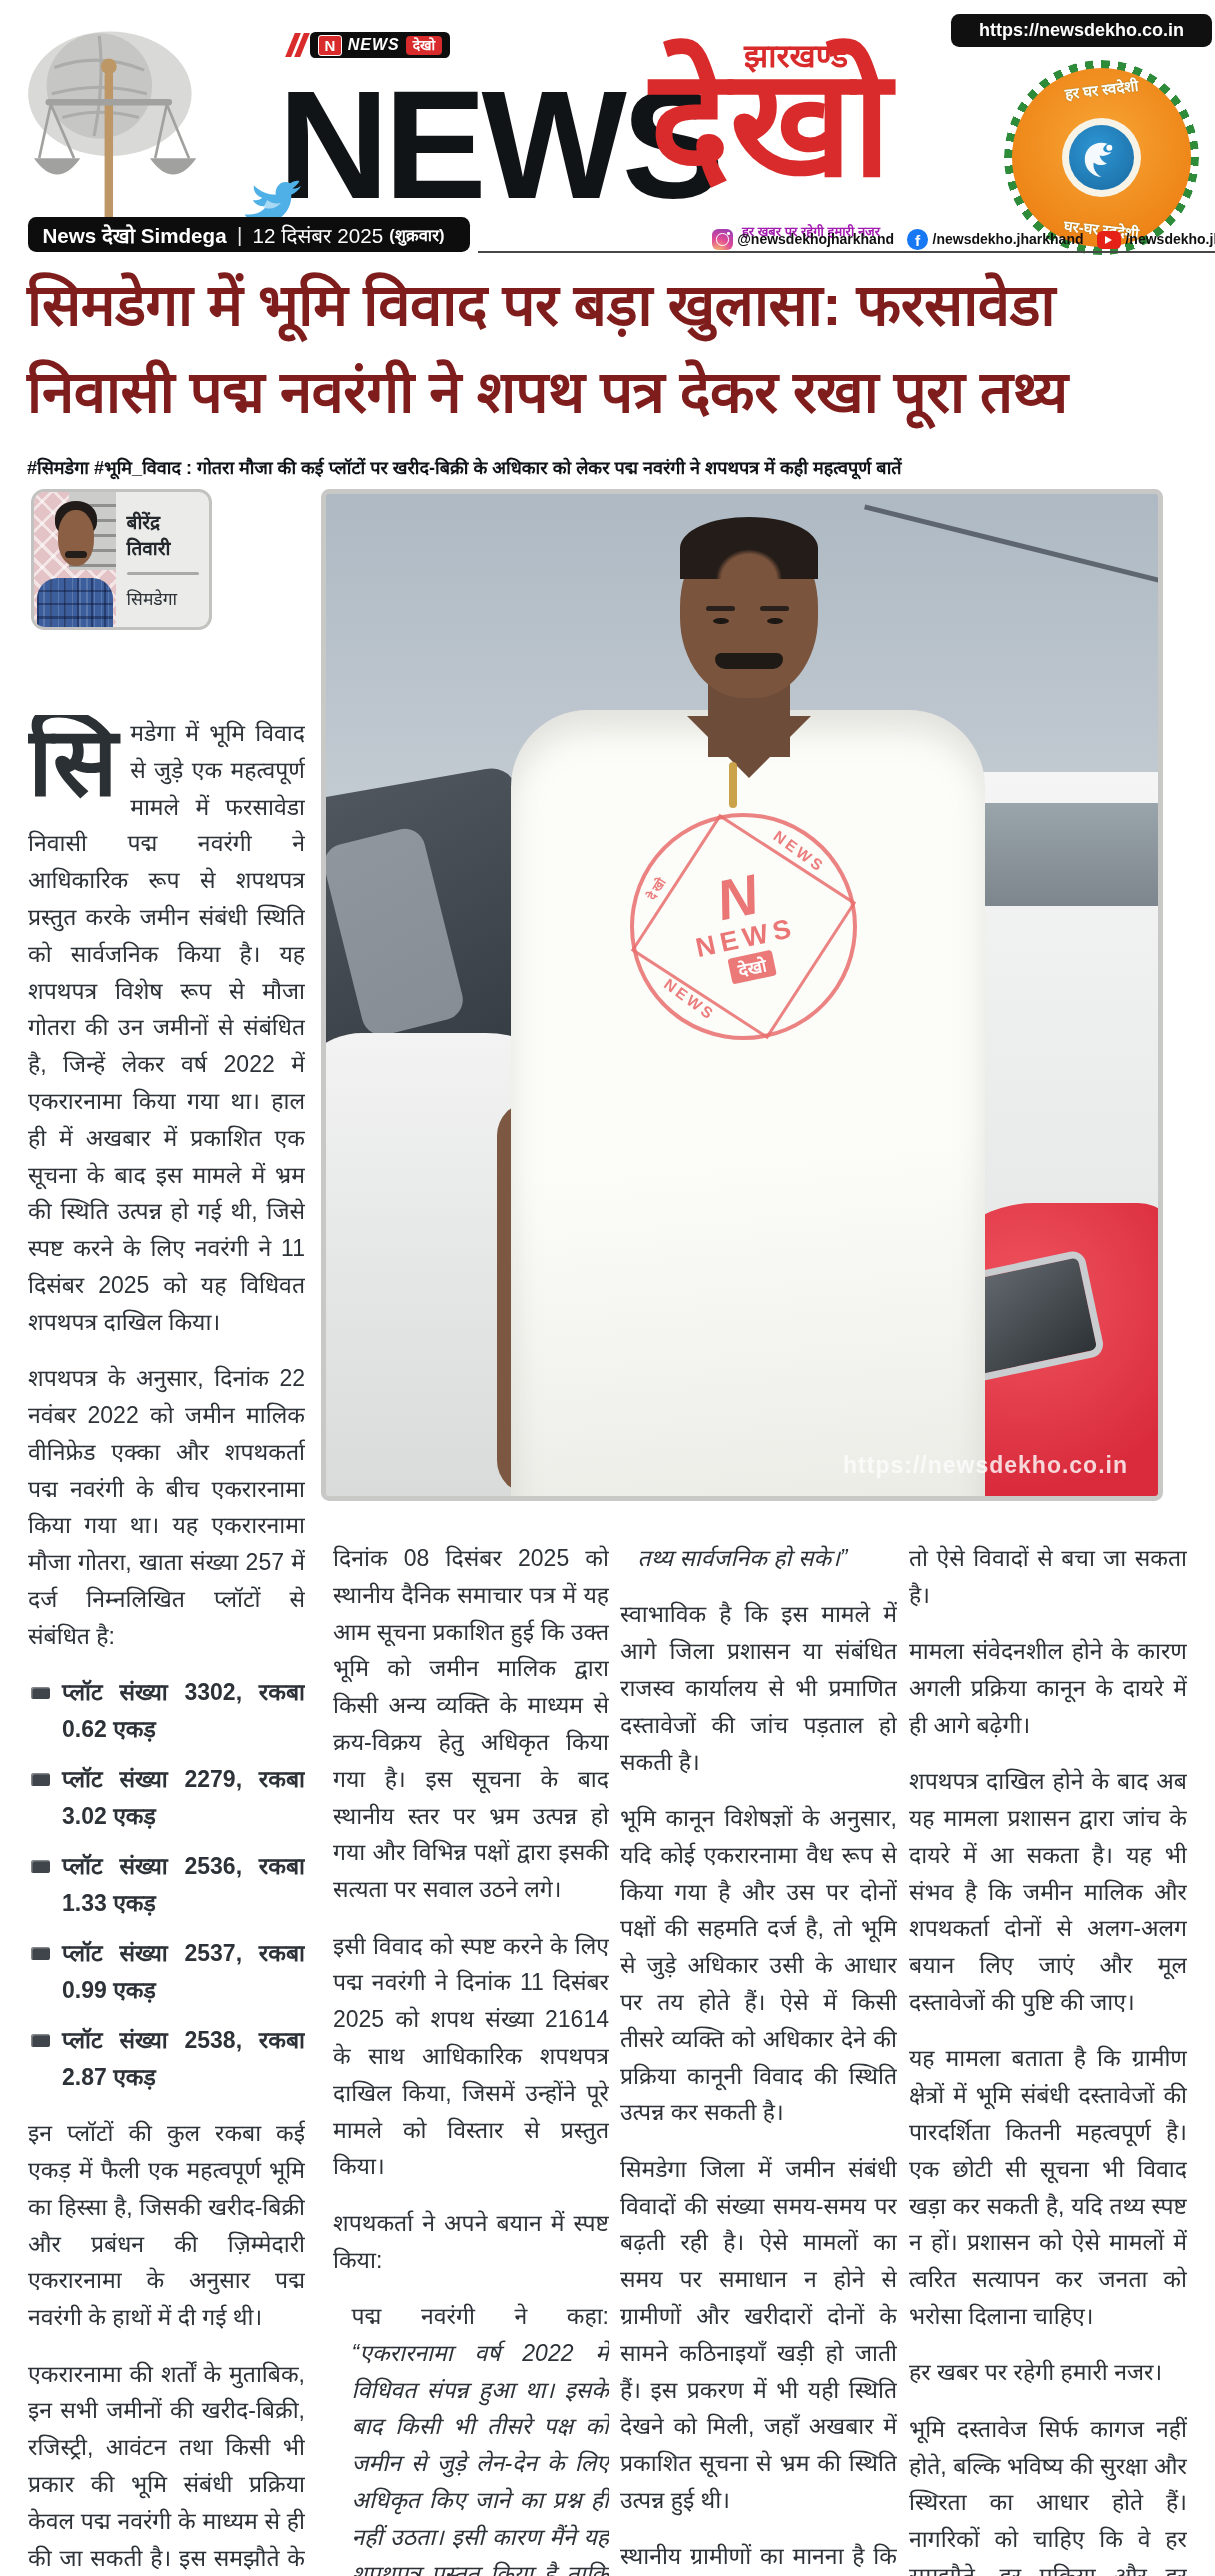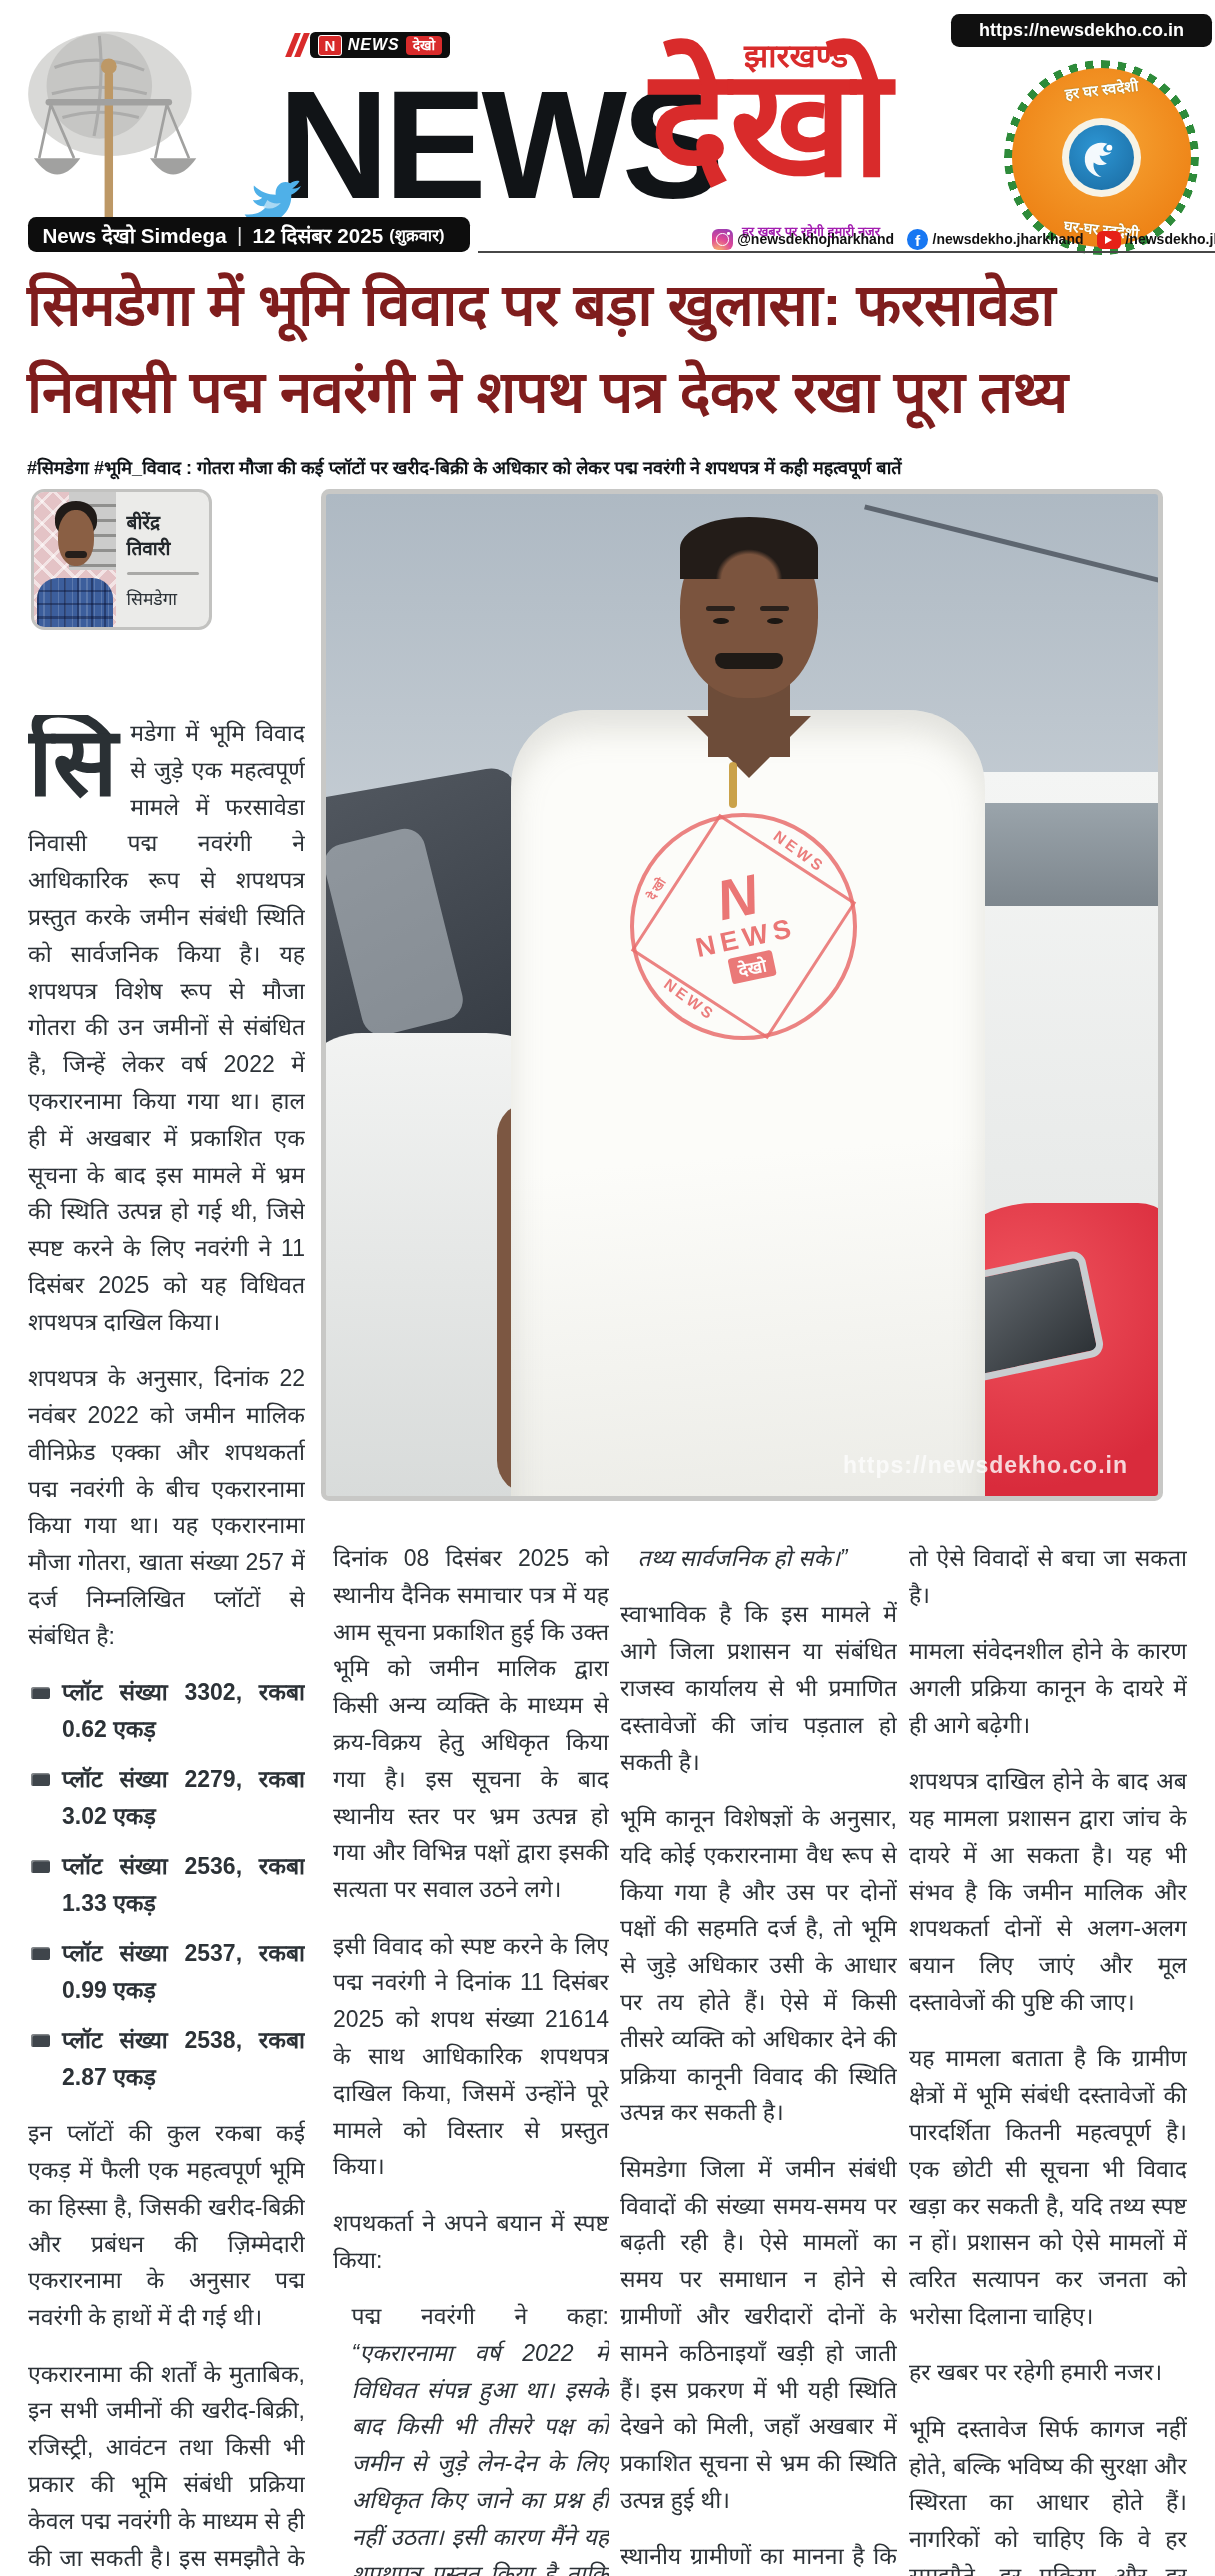--- a/index.html
+++ b/index.html
@@ -33,21 +33,21 @@
   .seal-white { position:absolute; inset:58px; border-radius:50%; background:#f7f3e6; }
   .seal-blue { position:absolute; inset:65px; border-radius:50%; background:radial-gradient(circle at 42% 36%, #2d96d4, #1a6aa0); display:flex; align-items:center; justify-content:center; }
   .seal-arc { position:absolute; width:100%; text-align:center; color:#fff; font-weight:800; font-size:15px; text-shadow:0 0 1.5px rgba(60,120,50,.6); }
   .seal-arc.top { top:18.5px; transform:rotate(-7deg); }
   .seal-arc.bottom { bottom:16.5px; transform:rotate(6deg); }
 
   .edition-bar { position:absolute; left:28px; top:217px; width:442px; height:35px; background:#0d0d0d; border-radius:8.2px;
     color:#fff; display:flex; align-items:center; padding:0 14.4px; gap:10.3px; }
   .ebar-left { font-size:20.6px; font-weight:700; }
   .ebar-sep { font-size:20.6px; font-weight:300; color:#e8e8e8; }
-  .ebar-date { font-size:20.6px; font-weight:700; }
+  .ebar-date { font-size:20.6px; font-weight:400; }
   .ebar-day { font-size:16.5px; font-weight:600; margin-left:-4.1px; }
 
   .social-row { position:absolute; left:712px; top:229px; display:flex; align-items:center; gap:13.4px; }
   .social-item { display:flex; align-items:center; gap:4.6px; }
   .shandle { font-size:14px; font-weight:800; color:#101010; }
   .sicon { position:relative; width:20.6px; height:20.6px; flex:none; }
   .ig { border-radius:6.2px; background:radial-gradient(circle at 28% 112%, #fdc468, #df4996 50%, #8a3ab9); }
   .ig-ring { position:absolute; inset:4.1px; border:1.5px solid #fff; border-radius:50%; }
   .ig-dot { position:absolute; right:3.1px; top:3.1px; width:2.6px; height:2.6px; background:#fff; border-radius:50%; }
   .fb { border-radius:50%; background:#1877f2; color:#fff; font-weight:900; font-size:15.5px; display:flex; align-items:flex-end; justify-content:center; overflow:hidden; }

